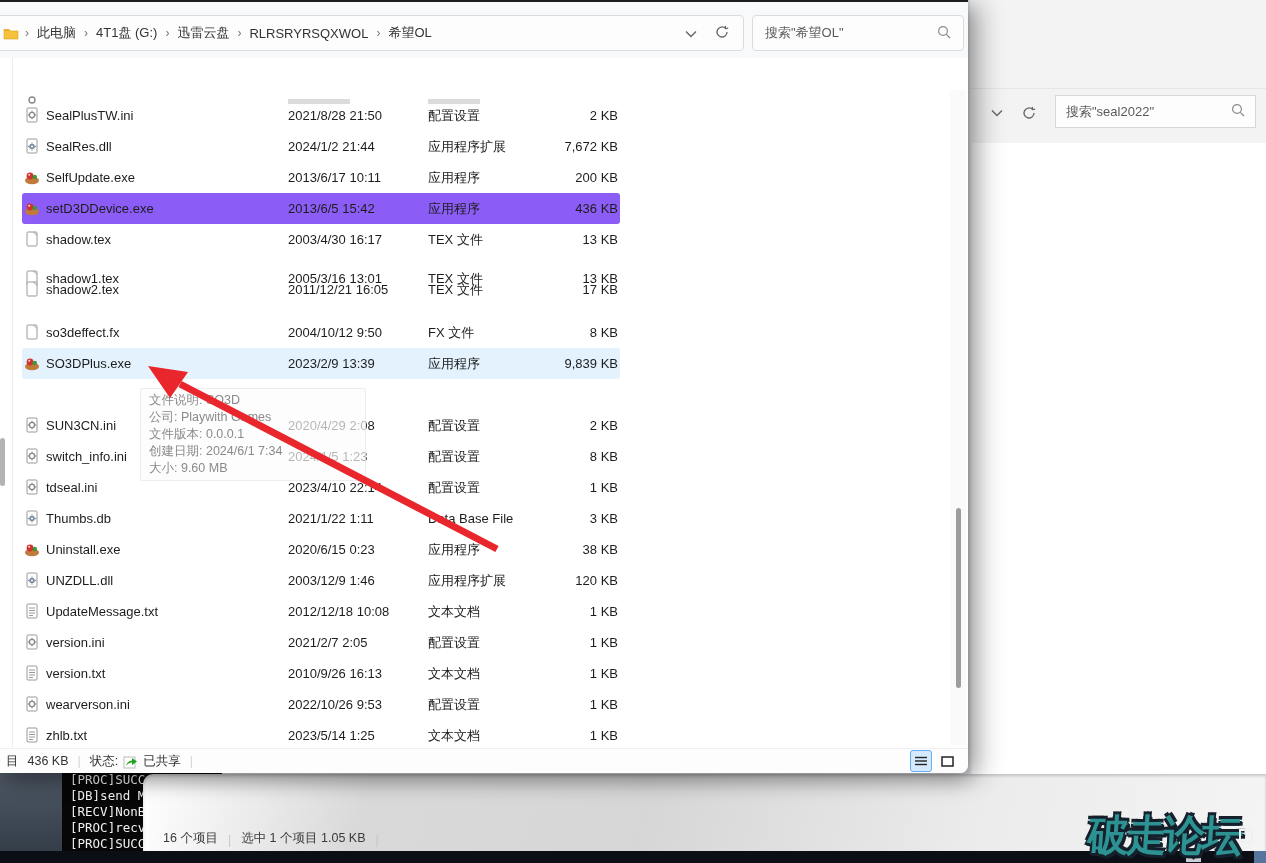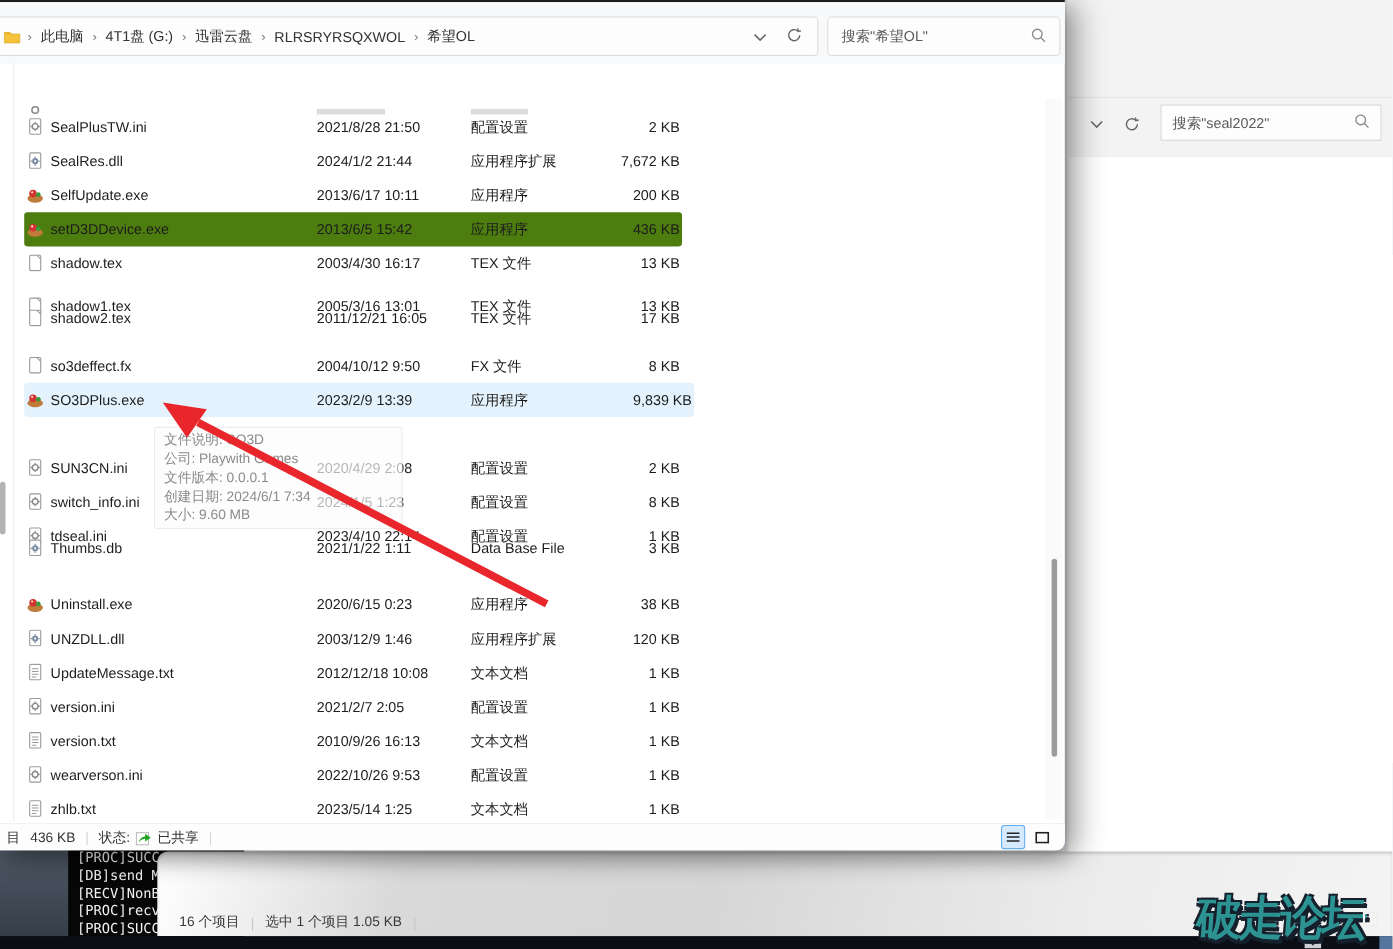--- a/index.html
+++ b/index.html
@@ -65,21 +65,21 @@
 
   
   #nav-sep{position:absolute;left:12px;top:58px;bottom:26px;width:1px;background:#ededed;}
   #nav-thumb{position:absolute;left:0;top:438px;width:5px;height:48px;background:#b3b3b3;border-radius:3px;}
   #header{position:absolute;left:20px;top:60px;height:28px;right:40px;font-size:13px;color:#555;}
   .hcell{position:absolute;top:6px;}
   .hsep{position:absolute;top:2px;width:1px;height:24px;background:#e8e8e8;}
   #sort-caret{position:absolute;left:128px;top:-4px;}
   #rows{position:absolute;left:0;top:88px;width:968px;height:663px;overflow:hidden;}
   .row{position:absolute;left:22px;width:598px;height:31px;border-radius:3px;font-size:13px;color:#1d1d1d;}
-  .row.sel{background:#4d7c0f;}
+  .row.sel{background:#8b5cf6;}
   .row.hov{background:#e3f2fd;}
   .cell{position:absolute;top:0;line-height:31px;white-space:nowrap;}
   .c-icon{left:2px;top:7px;line-height:0;}
   .c-name{left:24px;}
   .c-date{left:266px;}
   .c-type{left:406px;}
   .c-size{right:2px;text-align:right;}
   .smudge{position:absolute;height:5px;background:#bdbdbd;opacity:.55;top:24px;}
 
   
@@ -313,21 +313,21 @@
         <div class="row" style="top: 229px;">
           <span class="cell c-icon"><svg width="16" height="16" viewBox="0 0 16 16">
               <rect x="3" y="1" width="10" height="14" rx="1" fill="#ffffff" stroke="#9a9a9a" stroke-width="1"></rect>
               <path d="M9.5 1 L13 4.5" fill="none" stroke="#9a9a9a" stroke-width="1"></path>
             </svg></span>
           <span class="cell c-name">so3deffect.fx</span>
           <span class="cell c-date">2004/10/12 9:50</span>
           <span class="cell c-type">FX 文件</span>
           <span class="cell c-size">8 KB</span>
         </div>
-        <div class="row hov" style="top: 260px; padding-left: 11px;">
+        <div class="row hov" style="top: 260px;">
           <span class="cell c-icon"><svg width="16" height="16" viewBox="0 0 16 16">
               <ellipse cx="8" cy="11.5" rx="7" ry="3.8" fill="#c07a3a"></ellipse>
               <circle cx="6" cy="7" r="3.4" fill="#d23230"></circle>
               <circle cx="10.8" cy="8" r="2.2" fill="#3b9a3b"></circle>
               <circle cx="5.2" cy="5.8" r="1" fill="#f3e2c8"></circle>
             </svg></span>
           <span class="cell c-name">SO3DPlus.exe</span>
           <span class="cell c-date">2023/2/9 13:39</span>
           <span class="cell c-type">应用程序</span>
           <span class="cell c-size">9,839 KB</span>
@@ -373,21 +373,21 @@
                 <line x1="8" y1="10.8" x2="8" y2="12.2"></line>
                 <line x1="3.8" y1="8" x2="5.2" y2="8"></line>
                 <line x1="10.8" y1="8" x2="12.2" y2="8"></line>
               </g>
             </svg></span>
           <span class="cell c-name">tdseal.ini</span>
           <span class="cell c-date">2023/4/10 22:14</span>
           <span class="cell c-type">配置设置</span>
           <span class="cell c-size">1 KB</span>
         </div>
-        <div class="row" style="top: 395px;">
+        <div class="row" style="top: 415px;">
           <span class="cell c-icon"><svg width="16" height="16" viewBox="0 0 16 16">
               <rect x="3" y="1" width="10" height="14" rx="1" fill="#ffffff" stroke="#9a9a9a" stroke-width="1"></rect>
               <circle cx="8" cy="8.5" r="2.8" fill="#7b8ca2"></circle>
               <circle cx="8" cy="8.5" r="1" fill="#fff"></circle>
               <g stroke="#7b8ca2" stroke-width="1.2">
                 <line x1="8" y1="4.4" x2="8" y2="5.6"></line>
                 <line x1="8" y1="11.4" x2="8" y2="12.6"></line>
                 <line x1="3.9" y1="8.5" x2="5.1" y2="8.5"></line>
                 <line x1="10.9" y1="8.5" x2="12.1" y2="8.5"></line>
               </g>

